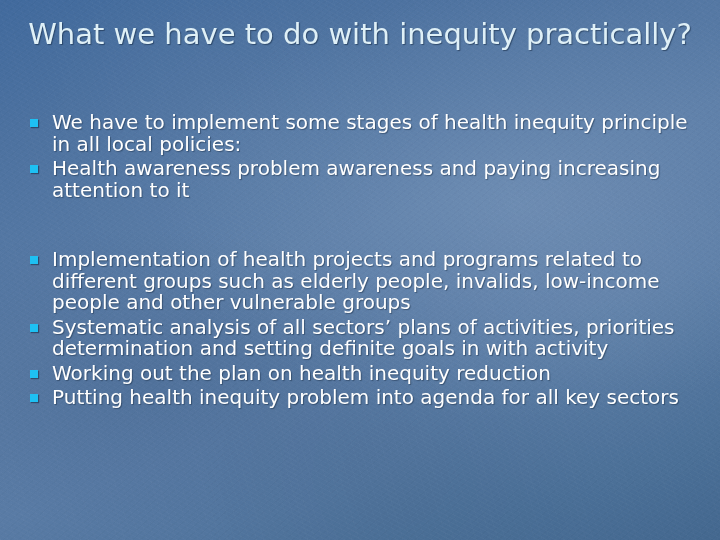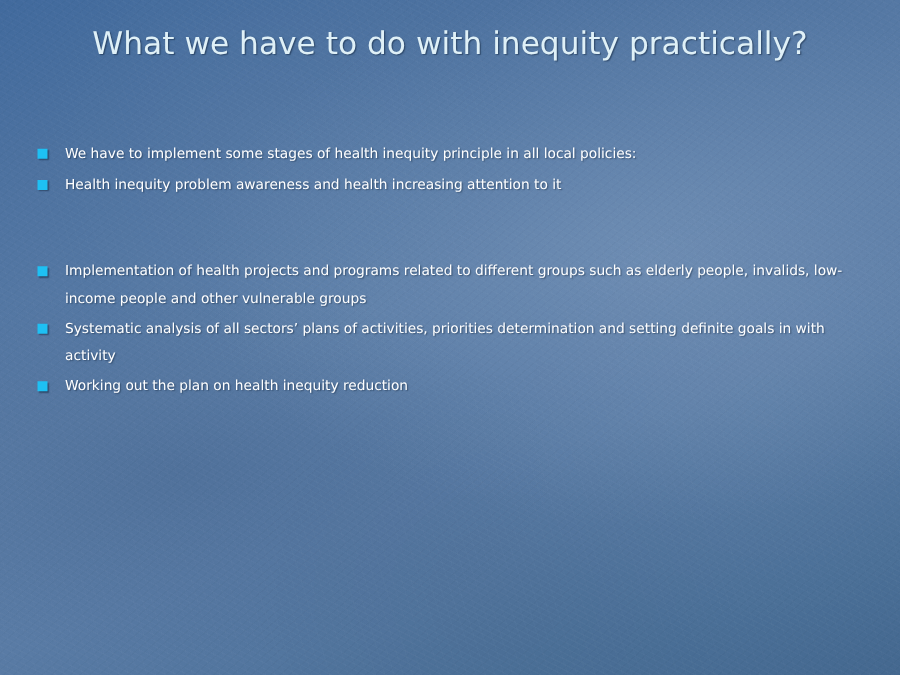--- a/index.html
+++ b/index.html
@@ -38,42 +38,42 @@
   }
 
   
   #title {
     position: absolute;
     left: 24px;
     top: 14px;
     width: 672px;
     text-align: center;
     color: #dff0f7;
-    font-size: 25px;
+    font-size: 29px;
     line-height: 41px;
     font-weight: 400;
     letter-spacing: 0px;
     text-shadow: 1px 1px 1px rgba(20,40,65,0.55);
     white-space: pre-line;
   }
 
   
   #body {
     position: absolute;
     left: 22px;
     top: 112px;
     width: 670px;
   }
 
   .bullet-row {
     position: relative;
     padding-left: 30px;
     margin-bottom: 3px;
     color: #ffffff;
-    font-size: 11px;
+    font-size: 20px;
     line-height: 21.5px;
     font-weight: 400;
     text-shadow: 1px 1px 1px rgba(25,45,70,0.5);
   }
 
   .bullet-row .marker {
     position: absolute;
     left: 8px;
     top: 7px;
     width: 8px;
@@ -95,29 +95,33 @@
 
   <div id="title" style="color: rgb(223, 240, 247);">What we have to do with inequity practically?</div>
 
   <div id="body">
       <div class="bullet-row" style="color: rgb(255, 255, 255);">
         <span class="marker" style="background: rgb(30, 192, 243);"></span>
         <span class="text">We have to implement some stages of health inequity principle in all local policies:</span>
       </div>
       <div class="bullet-row" style="color: rgb(255, 255, 255);">
         <span class="marker" style="background: rgb(30, 192, 243);"></span>
-        <span class="text">Health inequity problem awareness and health increasing attention to it</span>
+        <span class="text">Health awareness problem awareness and paying increasing attention to it</span>
       </div>
       <div class="bullet-row" style="color: rgb(255, 255, 255); margin-top: 48px;">
         <span class="marker" style="background: rgb(30, 192, 243);"></span>
         <span class="text">Implementation of health projects and programs related to different groups such as elderly people, invalids, low-income people and other vulnerable groups</span>
       </div>
       <div class="bullet-row" style="color: rgb(255, 255, 255);">
         <span class="marker" style="background: rgb(30, 192, 243);"></span>
         <span class="text">Systematic analysis of all sectors’ plans of activities, priorities determination and setting definite goals in with activity</span>
       </div>
       <div class="bullet-row" style="color: rgb(255, 255, 255);">
         <span class="marker" style="background: rgb(30, 192, 243);"></span>
         <span class="text">Working out the plan on health inequity reduction</span>
       </div>
+      <div class="bullet-row" style="color: rgb(255, 255, 255);">
+        <span class="marker" style="background: rgb(30, 192, 243);"></span>
+        <span class="text">Putting health inequity problem into agenda for all key sectors</span>
+      </div>
     </div>
 
 </div>
 
 </body></html>

